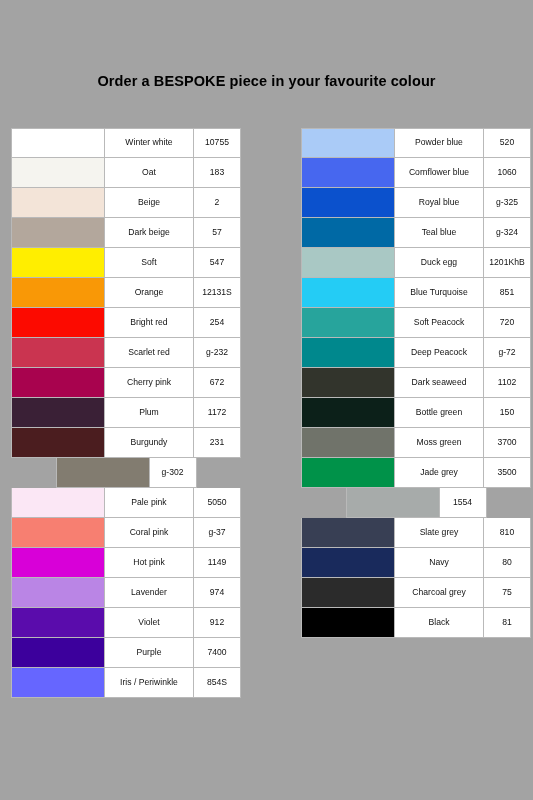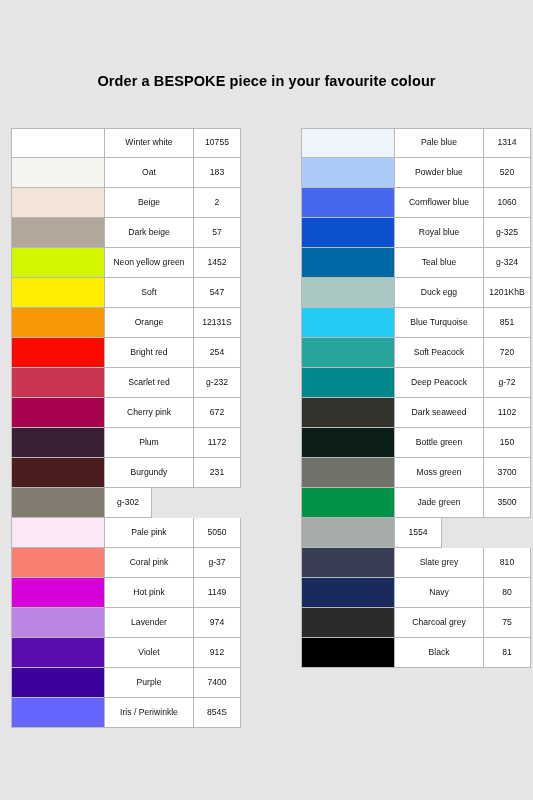--- a/index.html
+++ b/index.html
@@ -11,21 +11,21 @@
     width: 533px;
     height: 800px;
     font-family: "Liberation Sans", sans-serif;
     color: #000000;
     overflow: hidden;
   }
   .page {
     position: relative;
     width: 533px;
     height: 800px;
-    background: #e5e5e5;
+    background: #a3a3a3;
   }
   .title {
     position: absolute;
     top: 73px;
     left: 0;
     width: 533px;
     text-align: center;
     font-size: 14.5px;
     font-weight: bold;
     letter-spacing: 0.1px;
@@ -36,20 +36,21 @@
     top: 128px;
     left: 11px;
     width: 516px;
     display: flex;
     flex-direction: row;
     align-items: flex-start;
   }
   .col {
     display: flex;
     flex-direction: column;
+    align-items: center;
   }
   .gap-col {
     width: 60px;
     flex: 0 0 60px;
   }
   .row {
     display: flex;
     flex-direction: row;
     align-items: stretch;
     height: 30px;
@@ -116,25 +117,20 @@
           <div class="swatch" style="background-color: rgb(243, 228, 216);"></div>
           <div class="cell cell-name">Beige</div>
           <div class="cell cell-code">2</div>
         </div>
         <div class="row">
           <div class="swatch" style="background-color: rgb(179, 167, 156);"></div>
           <div class="cell cell-name">Dark beige</div>
           <div class="cell cell-code">57</div>
         </div>
         <div class="row">
-          <div class="swatch" style="background-color: rgb(212, 245, 0);"></div>
-          <div class="cell cell-name">Neon yellow green</div>
-          <div class="cell cell-code">1452</div>
-        </div>
-        <div class="row">
           <div class="swatch" style="background-color: rgb(255, 238, 0);"></div>
           <div class="cell cell-name">Soft</div>
           <div class="cell cell-code">547</div>
         </div>
         <div class="row">
           <div class="swatch" style="background-color: rgb(249, 152, 6);"></div>
           <div class="cell cell-name">Orange</div>
           <div class="cell cell-code">12131S</div>
         </div>
         <div class="row">
@@ -200,25 +196,20 @@
           <div class="swatch" style="background-color: rgb(102, 102, 255);"></div>
           <div class="cell cell-name">Iris / Periwinkle</div>
           <div class="cell cell-code">854S</div>
         </div>
       </div>
 
     <div class="gap-col"></div>
 
     <div class="col col-right">
         <div class="row">
-          <div class="swatch" style="background-color: rgb(237, 245, 252);"></div>
-          <div class="cell cell-name">Pale blue</div>
-          <div class="cell cell-code">1314</div>
-        </div>
-        <div class="row">
           <div class="swatch" style="background-color: rgb(170, 203, 247);"></div>
           <div class="cell cell-name">Powder blue</div>
           <div class="cell cell-code">520</div>
         </div>
         <div class="row">
           <div class="swatch" style="background-color: rgb(71, 103, 239);"></div>
           <div class="cell cell-name">Cornflower blue</div>
           <div class="cell cell-code">1060</div>
         </div>
         <div class="row">
@@ -261,21 +252,21 @@
           <div class="cell cell-name">Bottle green</div>
           <div class="cell cell-code">150</div>
         </div>
         <div class="row">
           <div class="swatch" style="background-color: rgb(112, 115, 106);"></div>
           <div class="cell cell-name">Moss green</div>
           <div class="cell cell-code">3700</div>
         </div>
         <div class="row">
           <div class="swatch" style="background-color: rgb(0, 146, 73);"></div>
-          <div class="cell cell-name">Jade green</div>
+          <div class="cell cell-name">Jade grey</div>
           <div class="cell cell-code">3500</div>
         </div>
         <div class="row">
           <div class="swatch" style="background-color: rgb(167, 171, 170);"></div>
           <div class="cell cell-code">1554</div>
         </div>
         <div class="row">
           <div class="swatch" style="background-color: rgb(56, 63, 84);"></div>
           <div class="cell cell-name">Slate grey</div>
           <div class="cell cell-code">810</div>

